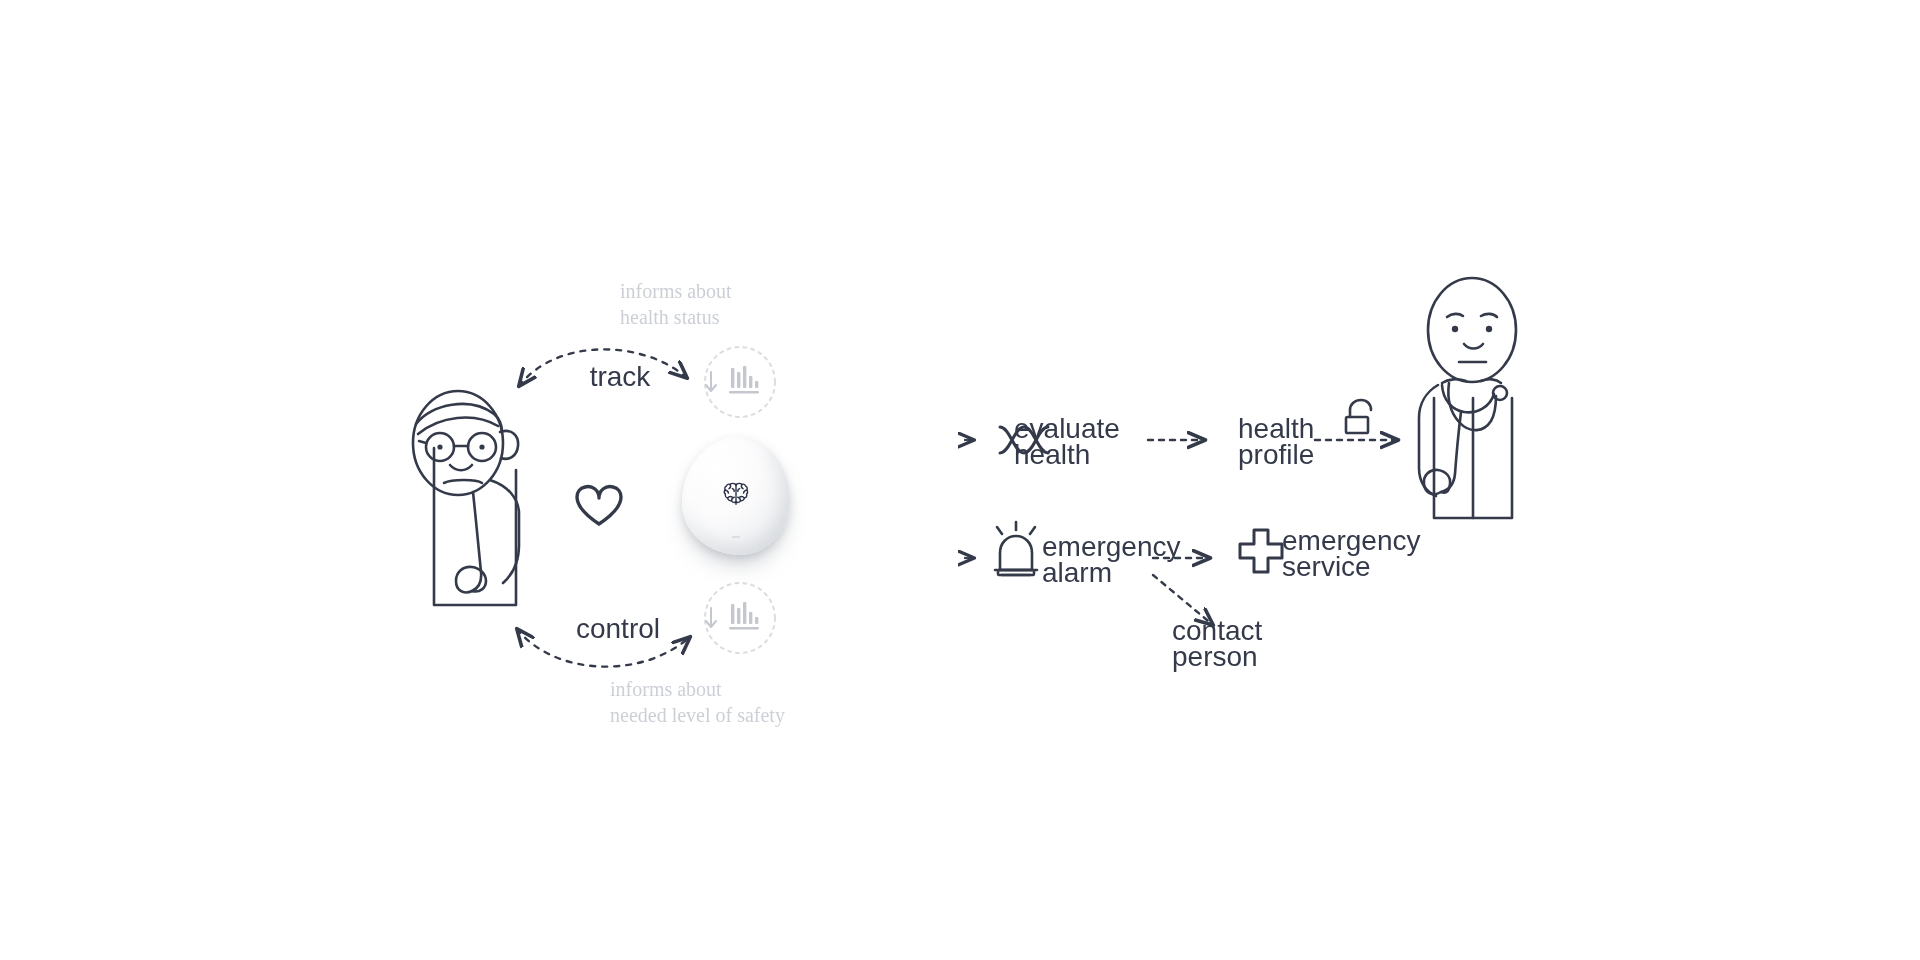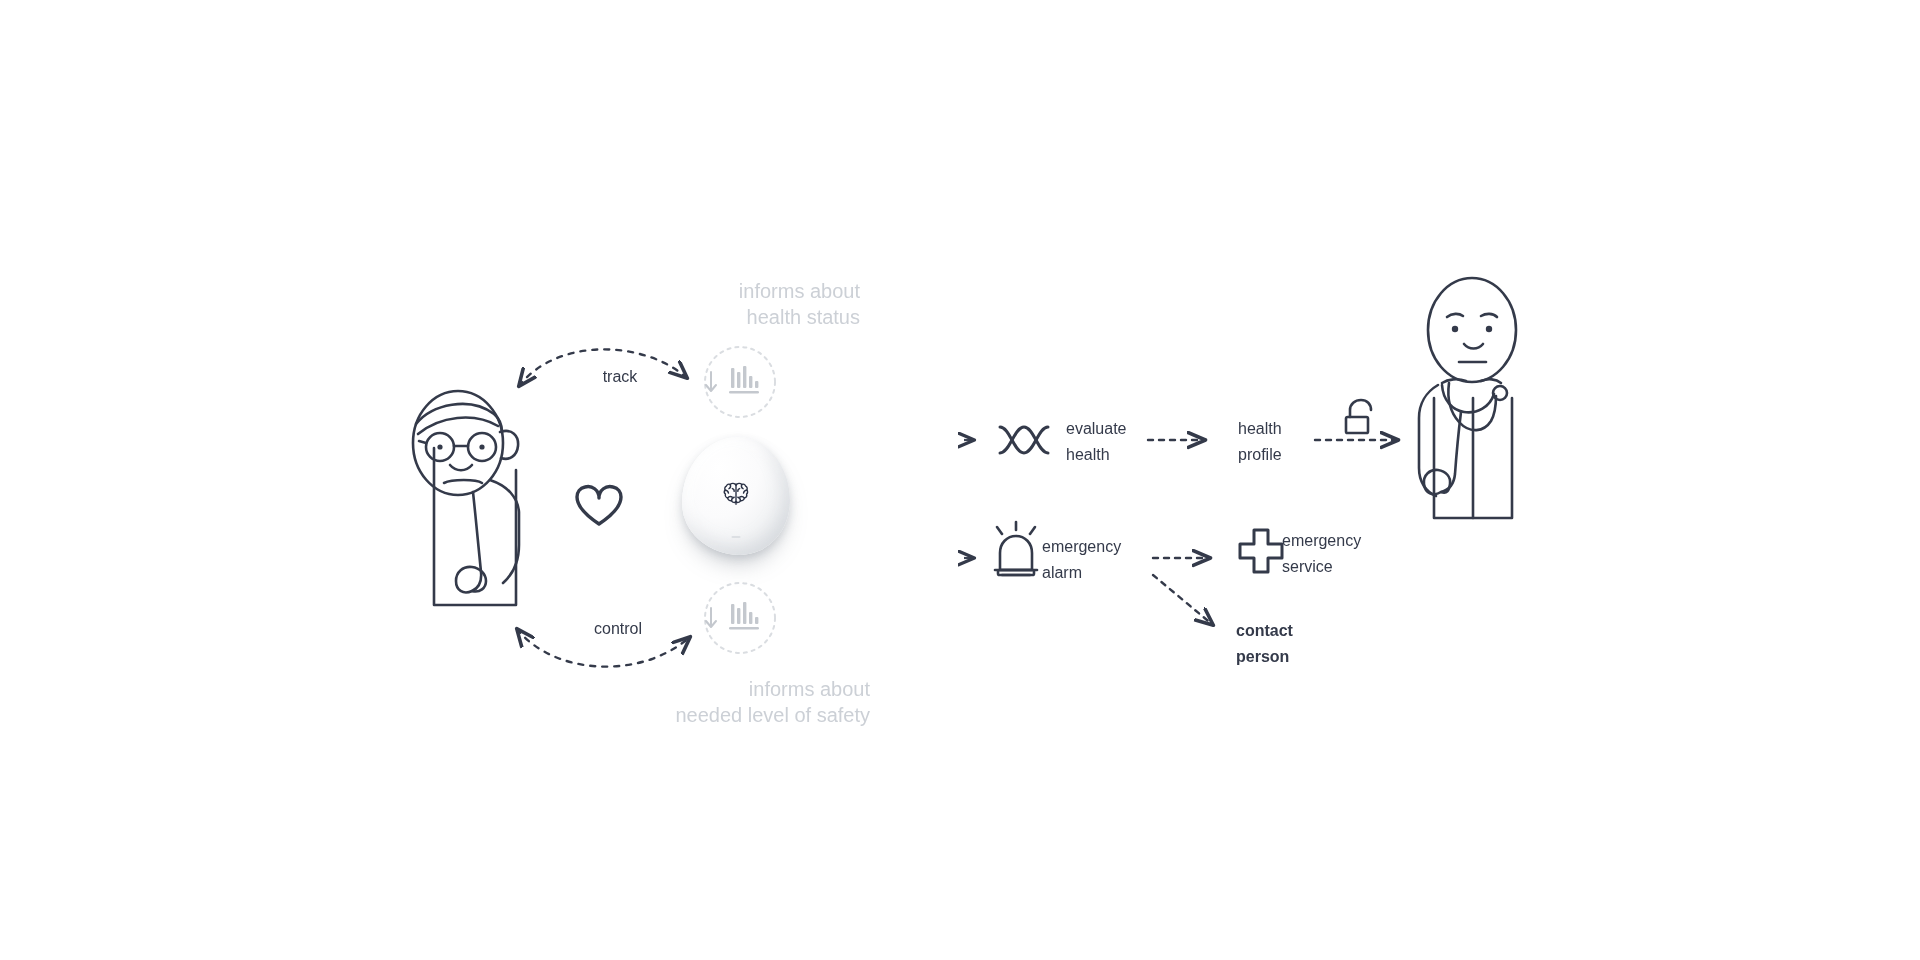--- a/index.html
+++ b/index.html
@@ -22,33 +22,33 @@
   .svg-layer {
     position: absolute;
     top: 0;
     left: 0;
     width: 1920px;
     height: 960px;
   }
   .lbl {
     position: absolute;
     color: #343a4a;
-    font-size: 16px;
+    font-size: 28px;
     line-height: 26px;
     white-space: pre-line;
     font-family: "Liberation Sans", sans-serif;
   }
   .lbl-muted {
     position: absolute;
     color: #ccd0d6;
     font-size: 20px;
     line-height: 26px;
-    text-align: right;
+    text-align: left;
     white-space: pre-line;
-    font-family: Liberation Sans, sans-serif;
+    font-family: Liberation Serif, serif;
   }
   .device {
     position: absolute;
     left: 682px;
     top: 437px;
     width: 108px;
     height: 118px;
     background: radial-gradient(ellipse at 34% 26%, #ffffff 0%, #fbfbfc 40%, #eceef0 78%, #dfe2e6 100%);
     border-radius: 52% 48% 46% 54% / 56% 54% 46% 44%;
     box-shadow: 0 14px 22px -6px rgba(120,128,140,0.38),
@@ -269,28 +269,28 @@
   <div class="lbl" style="left:575px; top:364px; width:90px; text-align:center;">track</div>
 
   <div class="lbl" style="left:568px; top:616px; width:100px; text-align:center;">control</div>
 
   <div class="lbl-muted" style="left:620px; top:278px; width:240px;">informs about
 health status</div>
 
   <div class="lbl-muted" style="left:610px; top:676px; width:260px;">informs about
 needed level of safety</div>
 
-  <div class="lbl" style="left:1066px; top:416px; width:120px;">evaluate
+  <div class="lbl" style="left:1014px; top:416px; width:120px;">evaluate
 health</div>
 
   <div class="lbl" style="left:1238px; top:416px; width:120px;">health
 profile</div>
 
   <div class="lbl" style="left:1042px; top:534px; width:140px;">emergency
 alarm</div>
 
   <div class="lbl" style="left:1282px; top:528px; width:140px;">emergency
 service</div>
 
-  <div class="lbl" style="left:1236px; top:618px; width:140px;font-weight:bold;">contact
+  <div class="lbl" style="left:1172px; top:618px; width:140px;">contact
 person</div>
 
 </div>
 
 </body></html>

